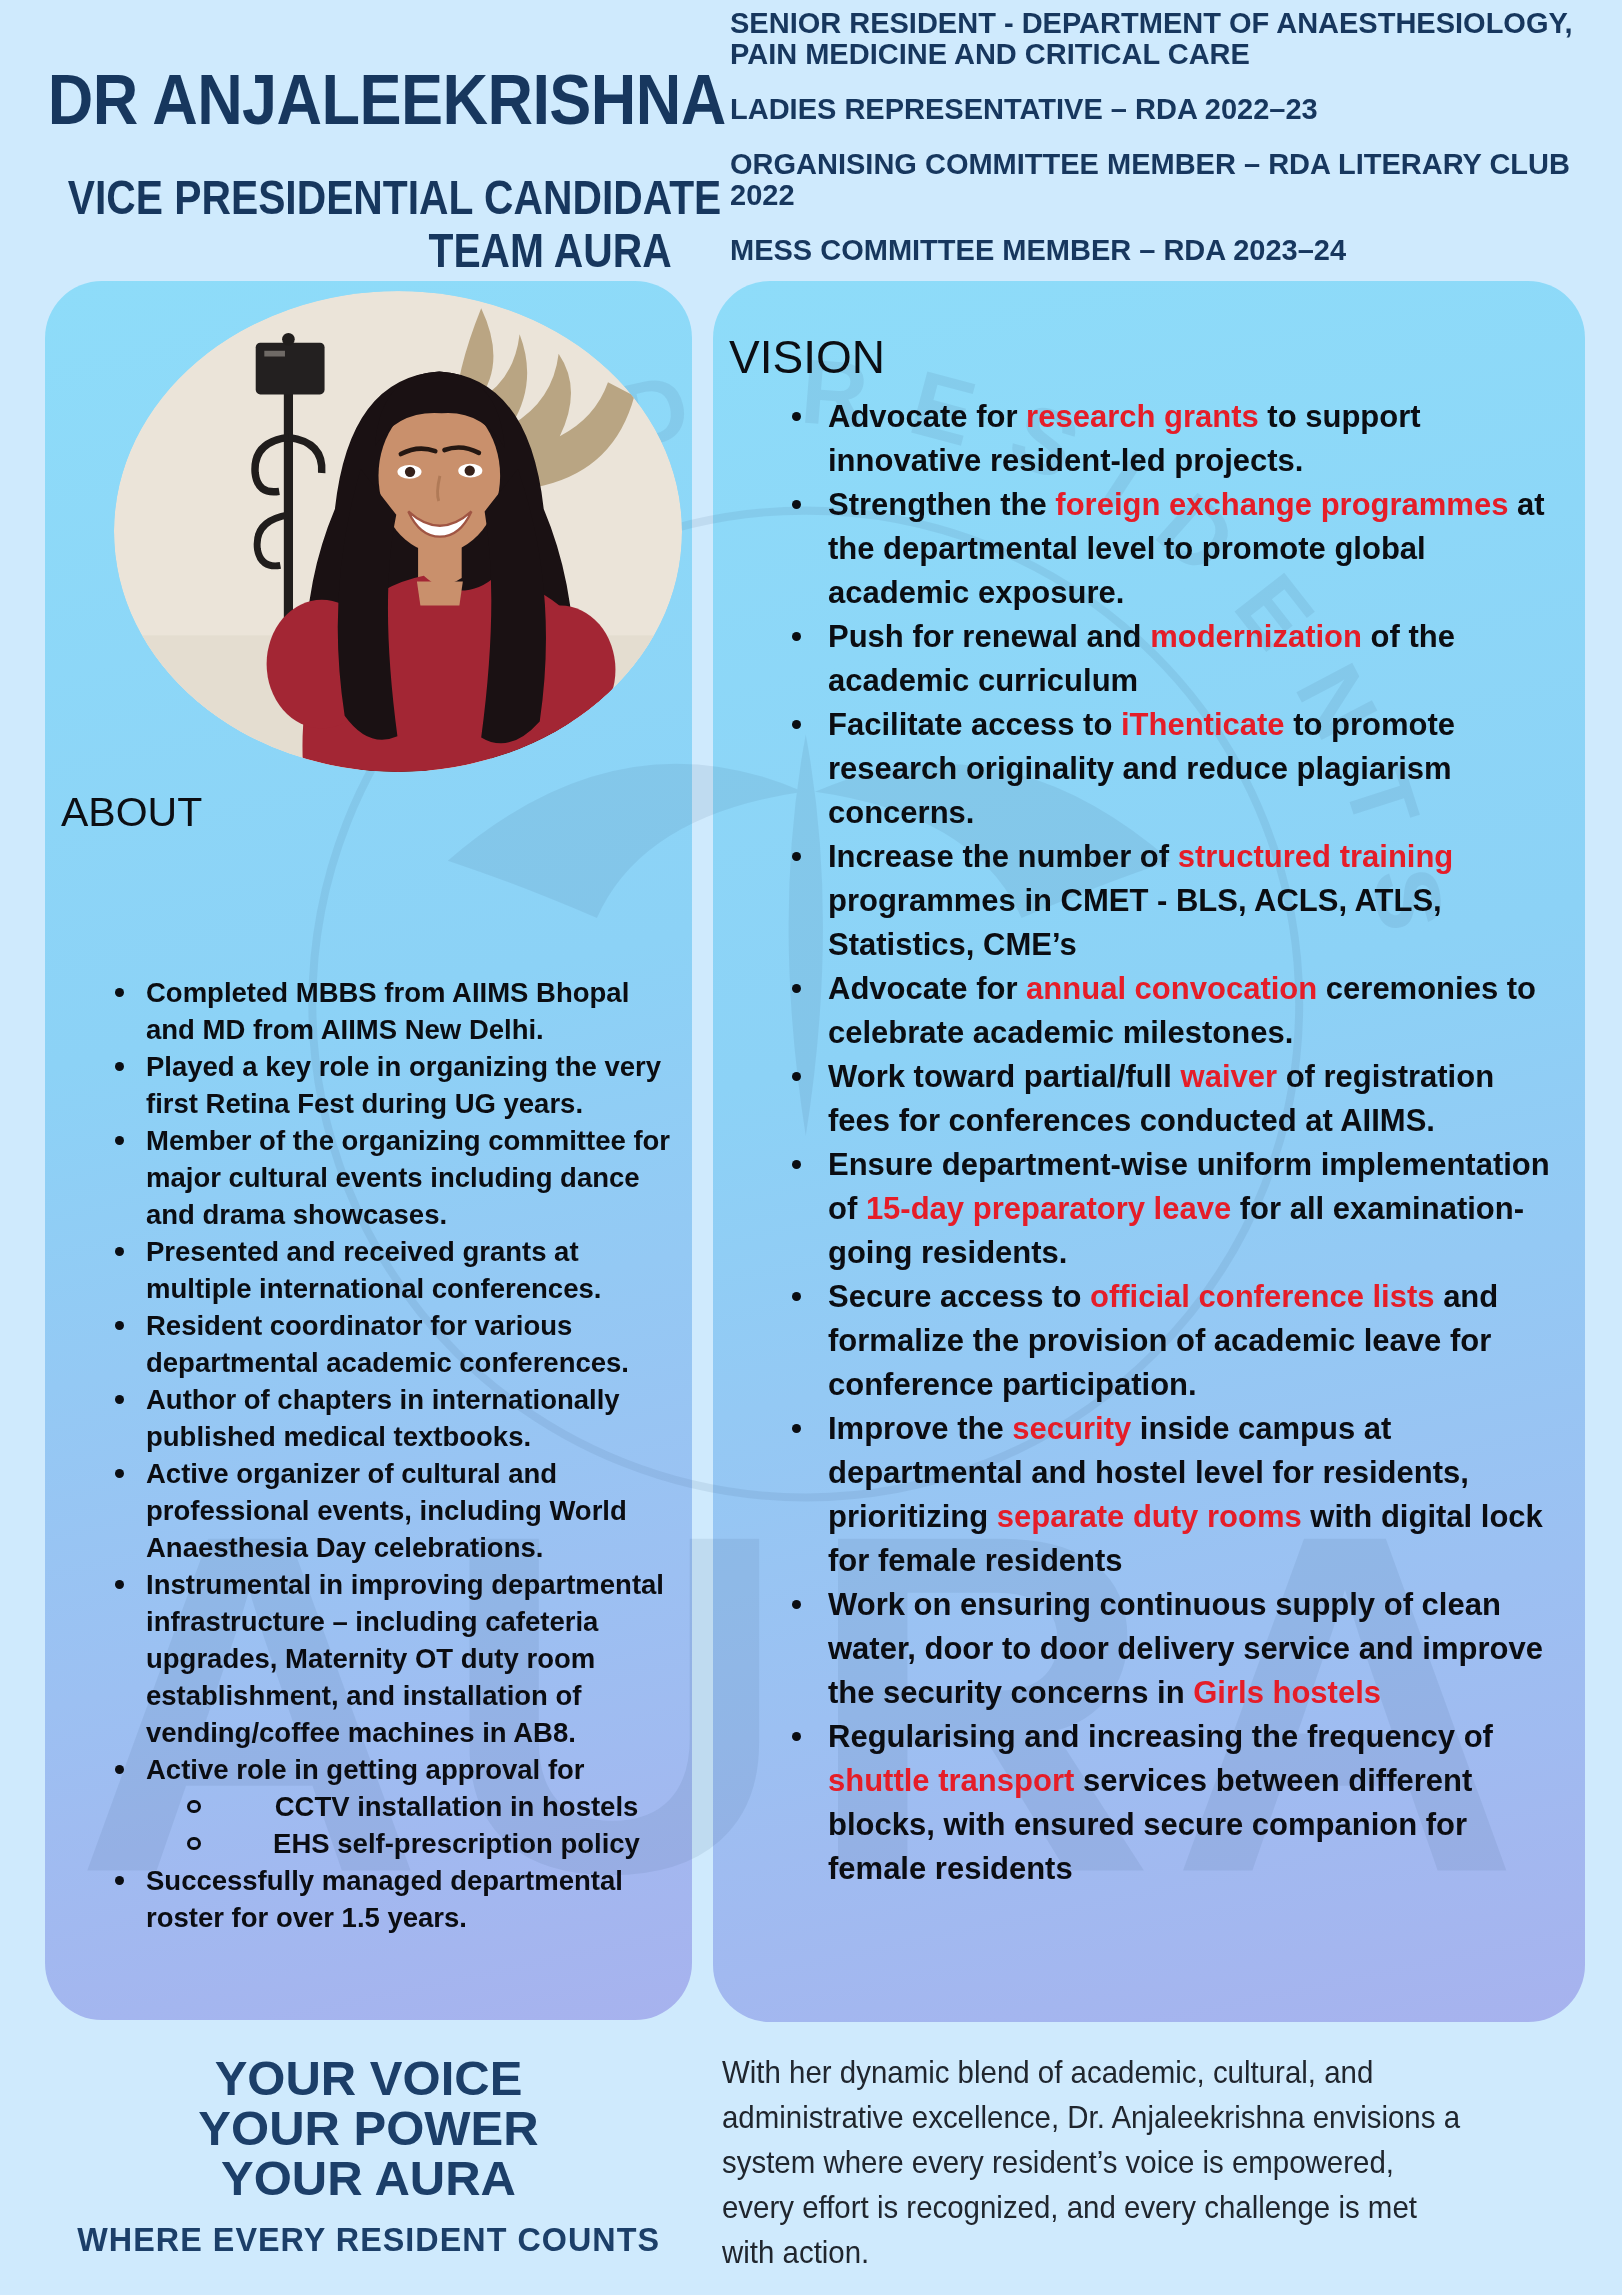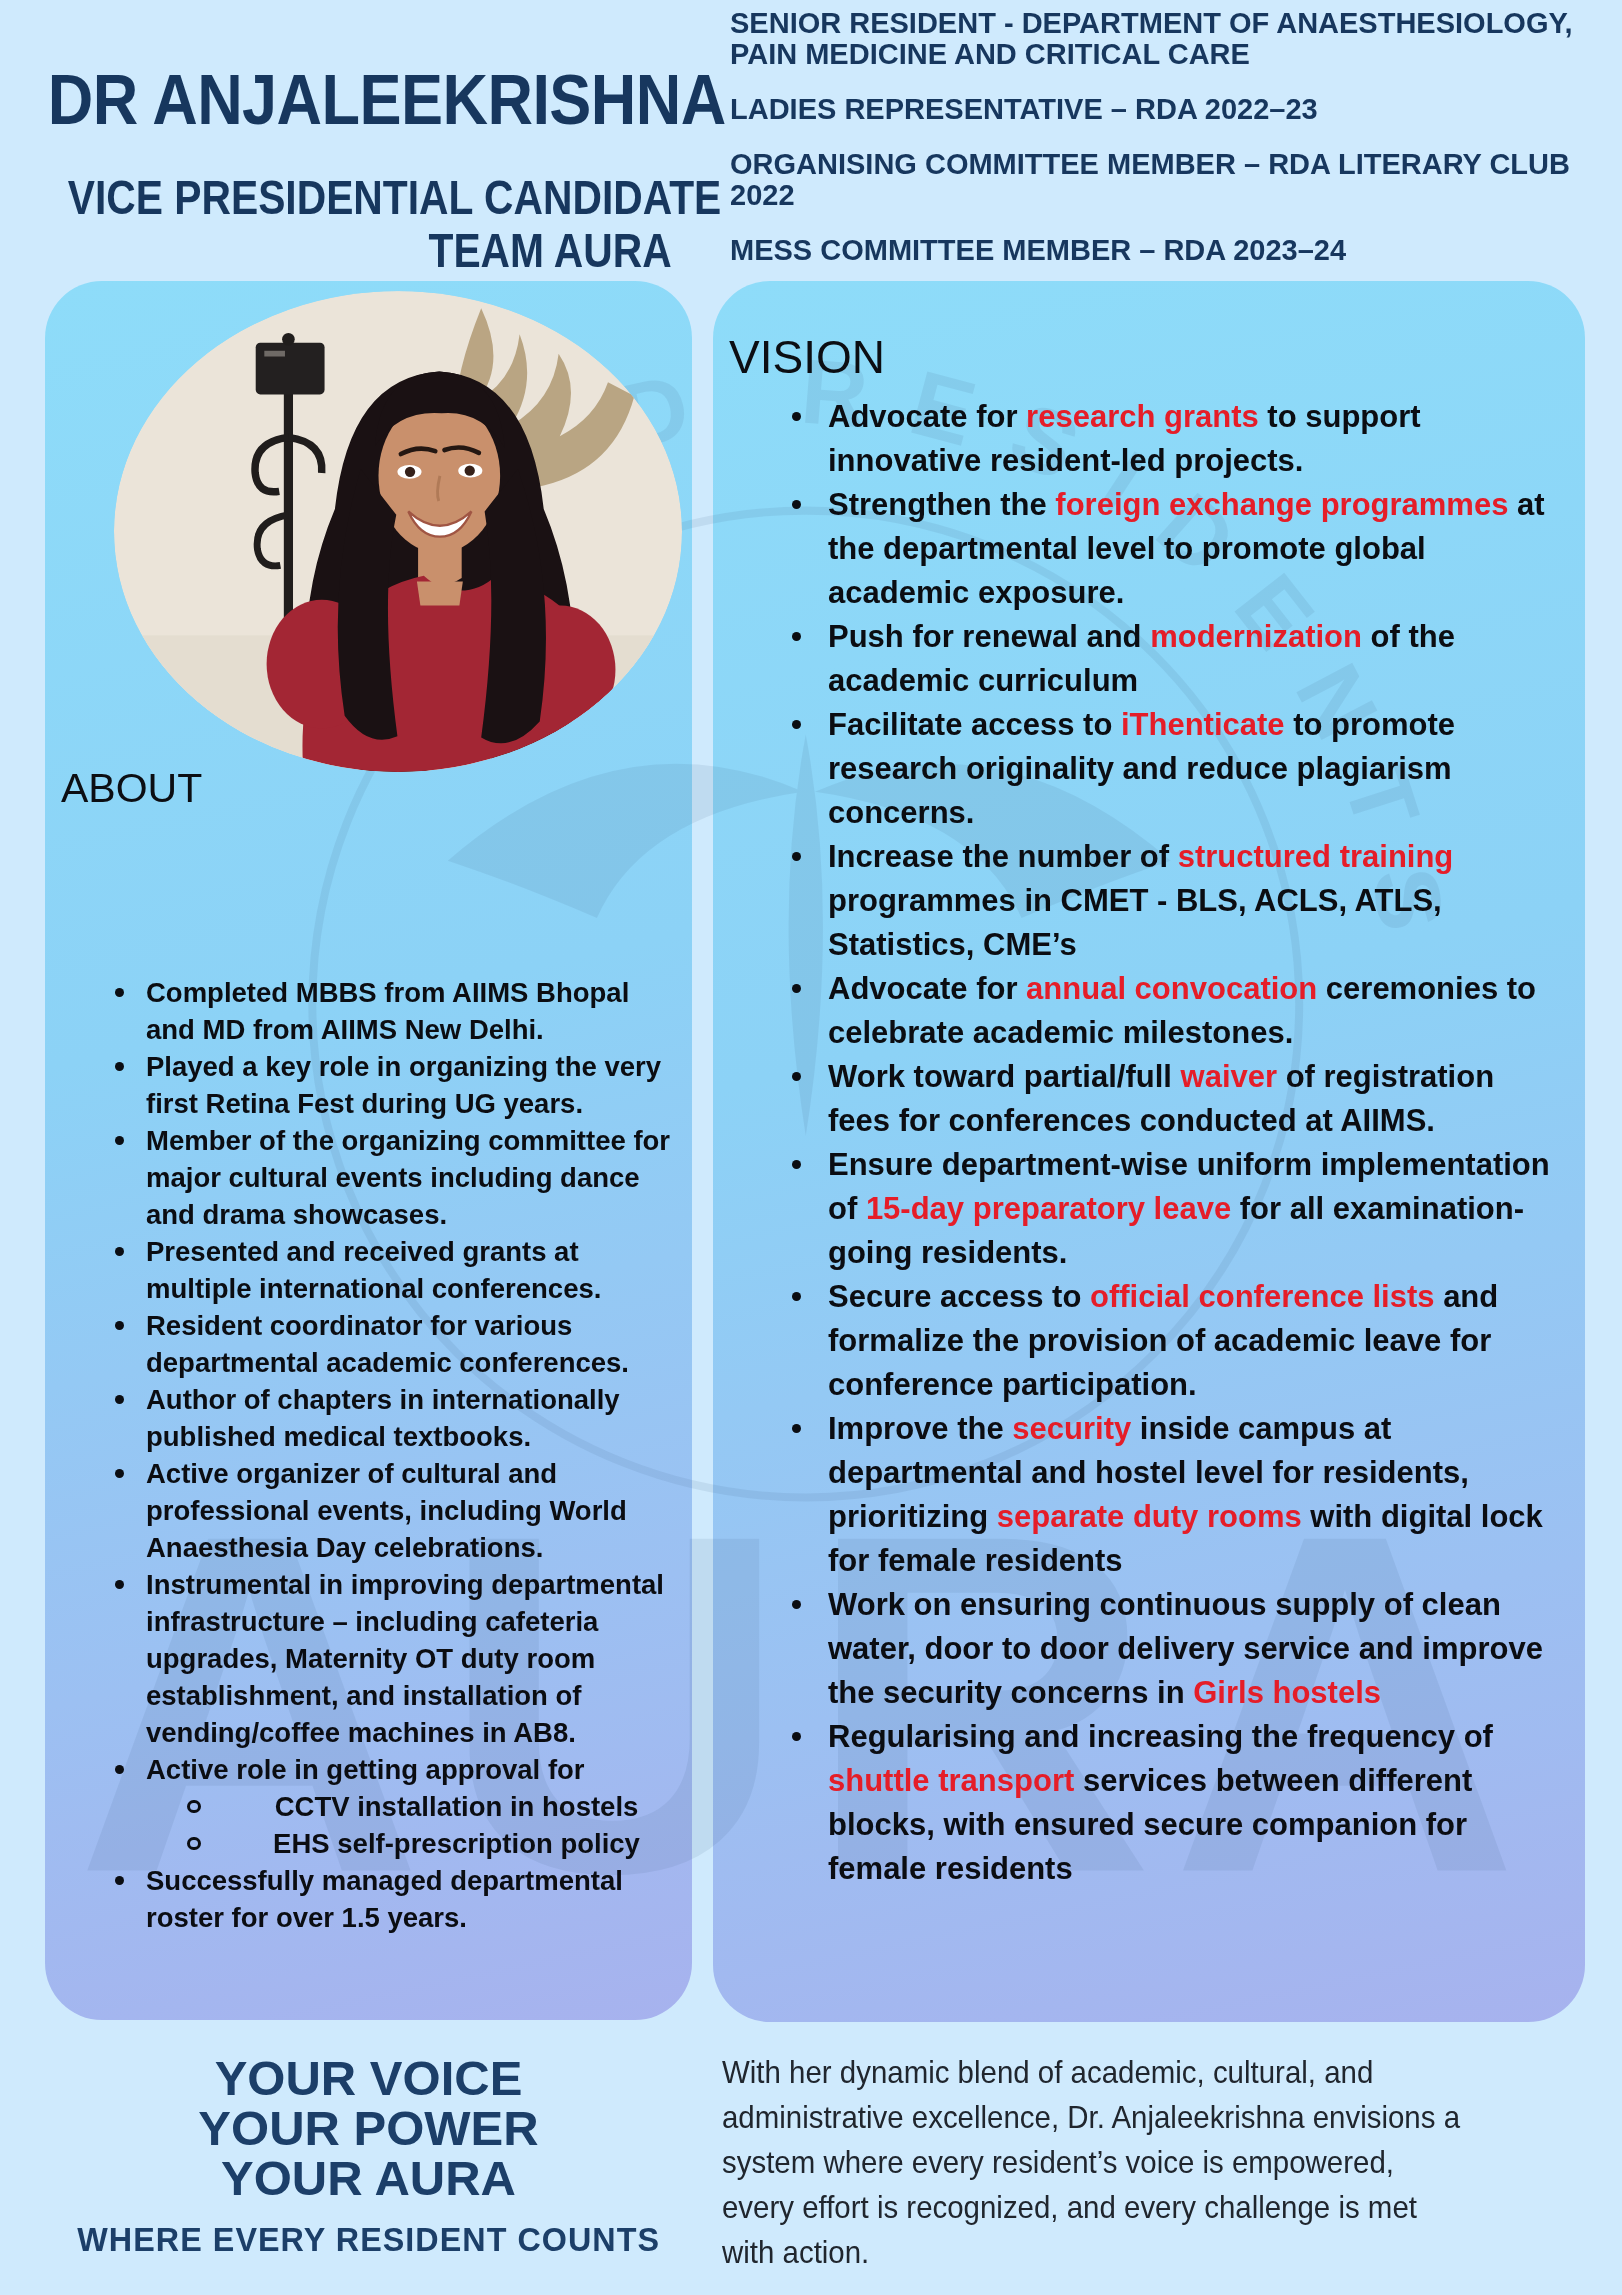--- a/index.html
+++ b/index.html
@@ -15,21 +15,21 @@
   .creds{position:absolute;left:730px;top:8px;width:878px;}
   .cred{margin:0 0 24px 0;font-size:29px;line-height:31px;font-weight:700;color:#17375e;white-space:pre-line;letter-spacing:0;}
 
   
   .panel{position:absolute;border-radius:57px;
          background:linear-gradient(168deg,#8edcf9 0%,#8cd2f6 42%,#9cc0f2 76%,#a7b2ee 100%);}
   .panel-left{left:45px;top:281px;width:647px;height:1739px;}
   .panel-right{left:713px;top:281px;width:872px;height:1741px;}
   .panel h3{position:absolute;left:0;width:100%;margin:16px;text-align:left;
             font-weight:400;color:#0c0e13;z-index:2;}
-  .panel-left h3{top:468px;font-size:41px;}
+  .panel-left h3{top:492px;font-size:41px;}
   .panel-right h3{top:33px;font-size:46px;}
 
   
   .photo{position:absolute;left:69px;top:10.3px;width:568px;height:481px;border-radius:50%;
          overflow:hidden;z-index:2;}
   .photo svg{display:block;width:100%;height:100%;}
 
   
   ul.blist{list-style:none;margin:0;padding:0;position:absolute;z-index:2;}
   #about-list{left:34px;top:693px;right:17px;font-size:27.5px;line-height:37px;}

